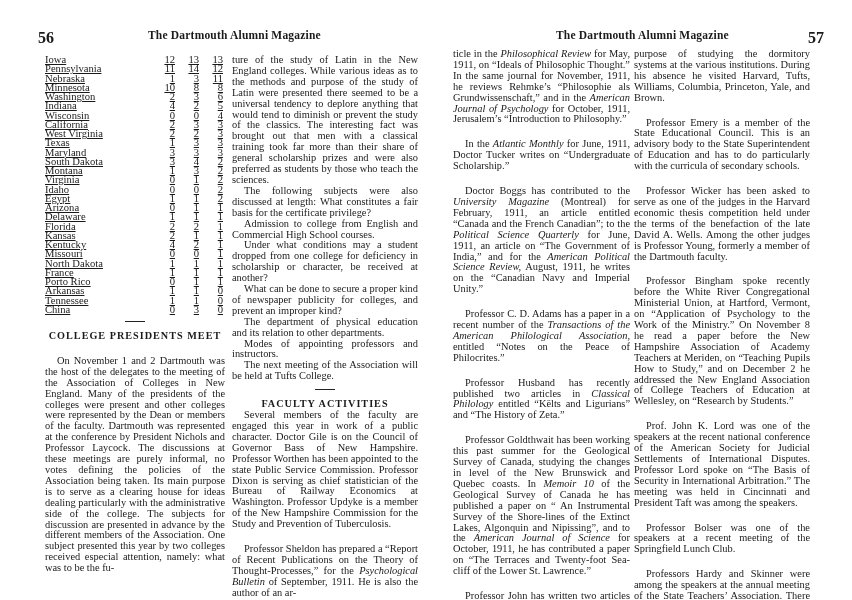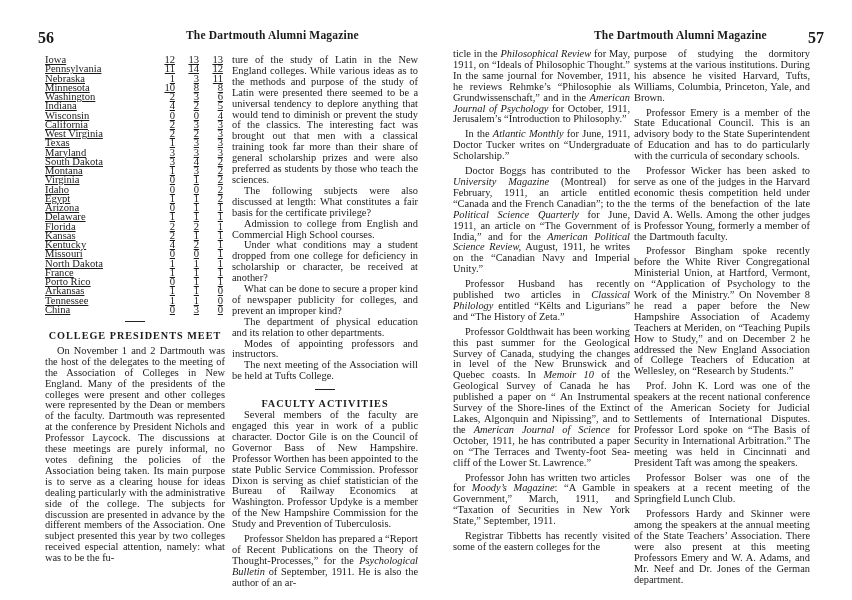--- a/index.html
+++ b/index.html
@@ -1,25 +1,25 @@
 <!DOCTYPE html>
 <html><head>
 <meta charset="utf-8">
 <style>
   html, body { margin: 0; padding: 0; background: #ffffff; }
   body { width: 852px; height: 600px; position: relative; overflow: hidden;
          font-family: "Liberation Serif", "DejaVu Serif", serif; color: #1a1a1a; }
   .page { position: absolute; top: 0; height: 600px; }
   .page.left { left: 0; width: 426px; }
   .page.right { left: 426px; width: 426px; }
-  .header { position: absolute; top: 29px; font-size: 11.5px; font-weight: bold; letter-spacing: 0.2px; margin-left: 38px; }
+  .header { position: absolute; top: 29px; font-size: 11.5px; font-weight: bold; letter-spacing: 0.2px; }
   .pgnum { position: absolute; top: 29px; font-size: 16px; font-weight: bold; }
   .col { position: absolute; top: 52px; width: 193px; font-size: 10.4px; line-height: 10.9px; text-align: justify; }
   .col p { margin: 0; text-indent: 12px; }
-  .col p + p { margin-top: 4px; }
+  .col p + p { margin-top: 14px; }
   .col p.cont { text-indent: 0; }
   .col p.tight { margin-top: 0; }
   table.stats { border-collapse: collapse; font-size: 10.6px; line-height: 9.25px; text-decoration: underline; }
   table.stats td { padding: 0; }
   table.stats td.st { width: 103px; }
   table.stats td.n { text-align: right; width: 24px; }
   table.stats td.n1 { width: 27px; }
   .rule { width: 20px; height: 1px; background: #222; margin: 7px auto 9px auto; }
   .heading { text-align: center; font-size: 10.2px; font-weight: bold; letter-spacing: 1px; margin: 0 0 2px 0; text-indent: 0 !important; }
   i { font-style: italic; }
@@ -226,20 +226,21 @@
 </div>
 
 <div class="page right">
   <div class="header" style="left:130px;">The Dartmouth Alumni Magazine</div>
   <div class="pgnum" style="left:382px;">57</div>
 
   <div class="col" style="left:27px; top:49px; width:177px;">
     <p class="cont"><span>ticle in the </span><i>Philosophical Review</i><span> for May, 1911, on “Ideals of Philosophic Thought.” In the same journal for November, 1911, he reviews Rehmke’s “Philosophie als Grundwissenschaft,” and in the </span><i>American Journal of Psychology</i><span> for October, 1911, Jerusalem’s “Introduction to Philosophy.”</span></p>
     <p><span>In the </span><i>Atlantic Monthly</i><span> for June, 1911, Doctor Tucker writes on “Undergraduate Scholarship.”</span></p>
     <p><span>Doctor Boggs has contributed to the </span><i>University Magazine</i><span> (Montreal) for February, 1911, an article entitled “Canada and the French Canadian”; to the </span><i>Political Science Quarterly</i><span> for June, 1911, an article on “The Government of India,” and for the </span><i>American Political Science Review,</i><span> August, 1911, he writes on the “Canadian Navy and Imperial Unity.”</span></p>
+    <p><span>Professor C. D. Adams has a paper in a recent number of the </span><i>Transactions of the American Philological Association</i><span>, entitled “Notes on the Peace of Philocrites.”</span></p>
     <p><span>Professor Husband has recently published two articles in </span><i>Classical Philology</i><span> entitled “Këlts and Ligurians” and “The History of Zeta.”</span></p>
     <p><span>Professor Goldthwait has been working this past summer for the Geological Survey of Canada, studying the changes in level of the New Brunswick and Quebec coasts. In </span><i>Memoir 10</i><span> of the Geological Survey of Canada he has published a paper on “ An Instrumental Survey of the Shore-lines of the Extinct Lakes, Algonquin and Nipissing”, and to the </span><i>American Journal of Science</i><span> for October, 1911, he has contributed a paper on “The Terraces and Twenty-foot Sea-cliff of the Lower St. Lawrence.”</span></p>
     <p><span>Professor John has written two articles for </span><i>Moody’s Magazine</i><span>: “A Gamble in Government,” March, 1911, and “Taxation of Securities in New York State,” September, 1911.</span></p>
     <p>Registrar Tibbetts has recently visited some of the eastern colleges for the</p>
   </div>
 
   <div class="col" style="left:208px; top:49px; width:176px;">
     <p class="cont">purpose of studying the dormitory systems at the various institutions. During his absence he visited Harvard, Tufts, Williams, Columbia, Princeton, Yale, and Brown.</p>
     <p>Professor Emery is a member of the State Educational Council. This is an advisory body to the State Superintendent of Education and has to do particularly with the curricula of secondary schools.</p>
     <p>Professor Wicker has been asked to serve as one of the judges in the Harvard economic thesis competition held under the terms of the benefaction of the late David A. Wells. Among the other judges is Professor Young, formerly a member of the Dartmouth faculty.</p>

